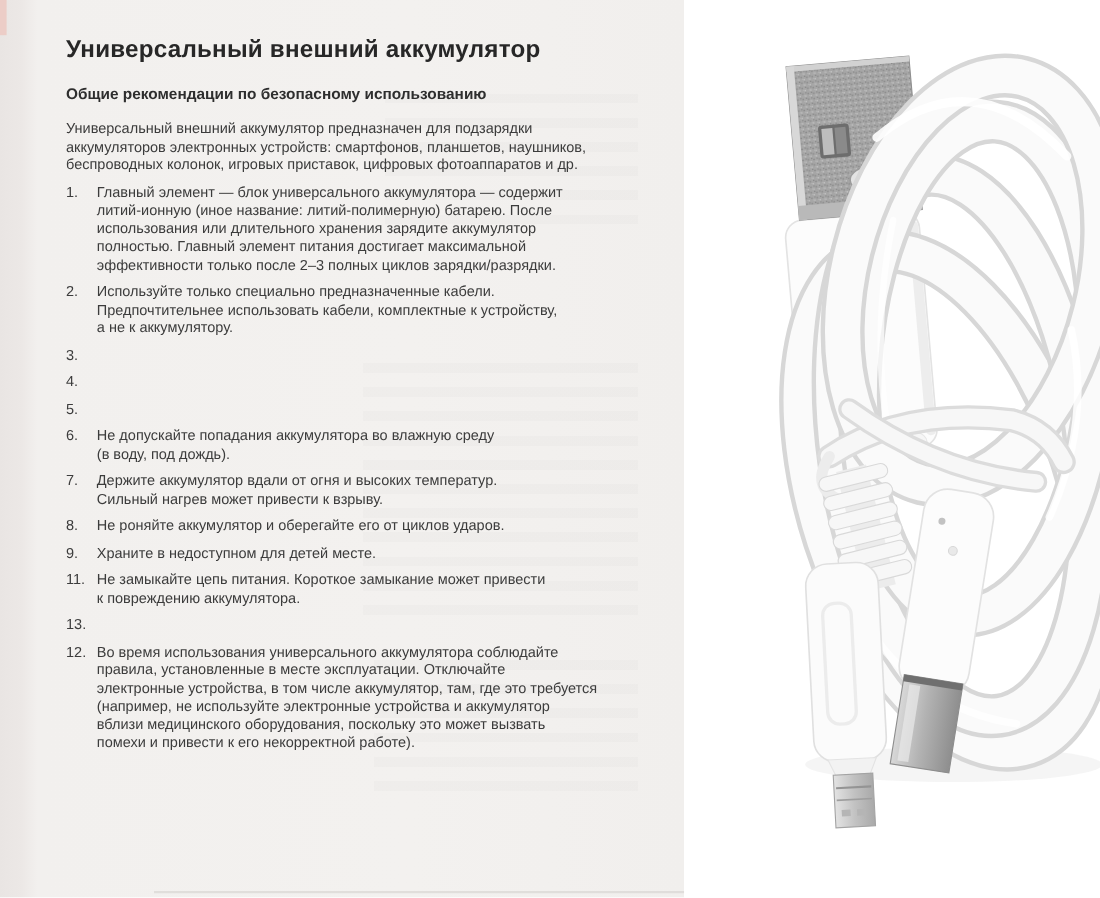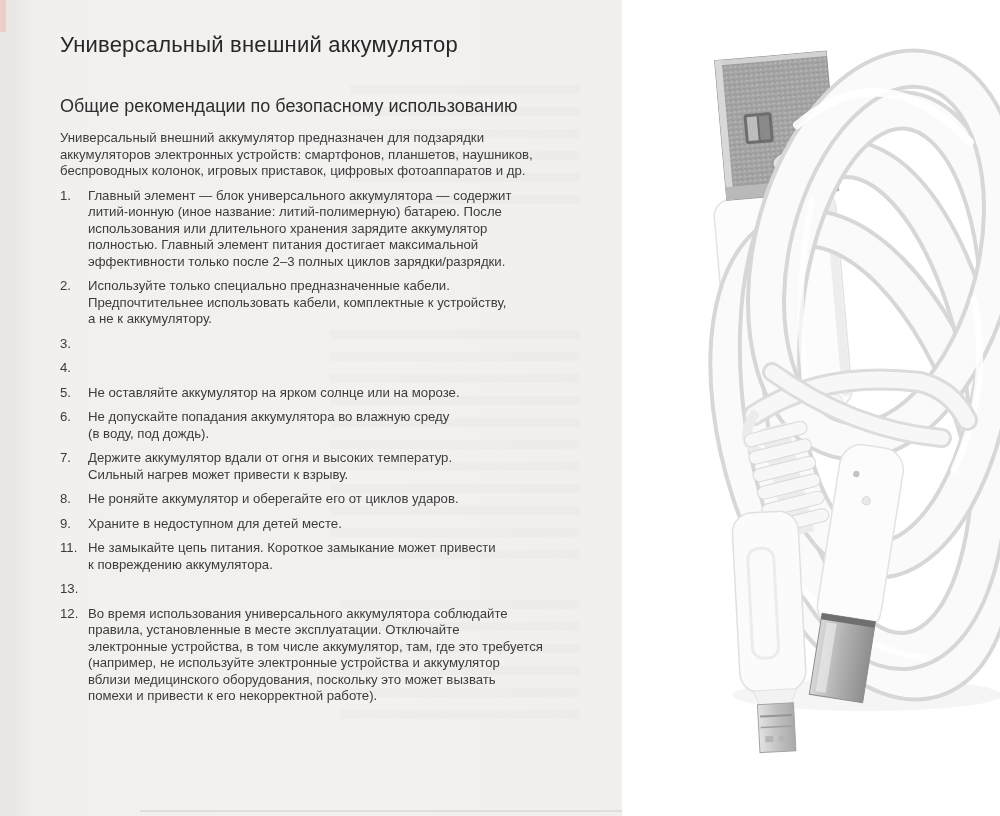--- a/index.html
+++ b/index.html
@@ -16,25 +16,25 @@
   .doc-page::after{ 
     content:"";position:absolute;left:140px;right:0;bottom:4px;height:2px;
     background:#d9d5d3;opacity:.7;
   }
   .page-corner-artifact{
     position:absolute;left:0;top:0;width:6px;height:32px;
     background:#ecc7bf;opacity:.8;
   }
   .doc-inner{position:absolute;left:60px;top:32px;right:28px;}
   .doc-title{
-    margin:0 0 39px 0;font-size:22px;line-height:26px;font-weight:normal;
+    margin:0 0 18px 0;font-size:22px;line-height:26px;font-weight:bold;
     color:#272727;letter-spacing:.2px;
   }
   .doc-subtitle{
-    margin:0 0 15px 0;font-size:18px;line-height:18px;font-weight:normal;color:#2e2e2e;
+    margin:0 0 15px 0;font-size:14px;line-height:18px;font-weight:bold;color:#2e2e2e;
   }
   .doc-intro{
     margin:0 0 4px 0;font-size:13.2px;line-height:16.5px;color:#3c3c3c;
     white-space:pre-line;
   }
   .doc-list{margin:0;padding:0;list-style:none;}
   .doc-item{display:flex;margin-top:8px;font-size:13.2px;line-height:16.5px;color:#3c3c3c;}
   .doc-item .num{flex:0 0 28px;}
   .doc-item .txt{white-space:pre-line;}
   
@@ -78,21 +78,20 @@
 а не к аккумулятору.</span>
         </li>
       <li class="doc-item">
           <span class="num">3.</span>
         </li>
       <li class="doc-item">
           <span class="num">4.</span>
         </li>
       <li class="doc-item">
           <span class="num">5.</span>
-          <span class="txt">Не оставляйте аккумулятор на ярком солнце или на морозе.</span>
         </li>
       <li class="doc-item">
           <span class="num">6.</span>
           <span class="txt">Не допускайте попадания аккумулятора во влажную среду
 (в воду, под дождь).</span>
         </li>
       <li class="doc-item">
           <span class="num">7.</span>
           <span class="txt">Держите аккумулятор вдали от огня и высоких температур.
 Сильный нагрев может привести к взрыву.</span>

